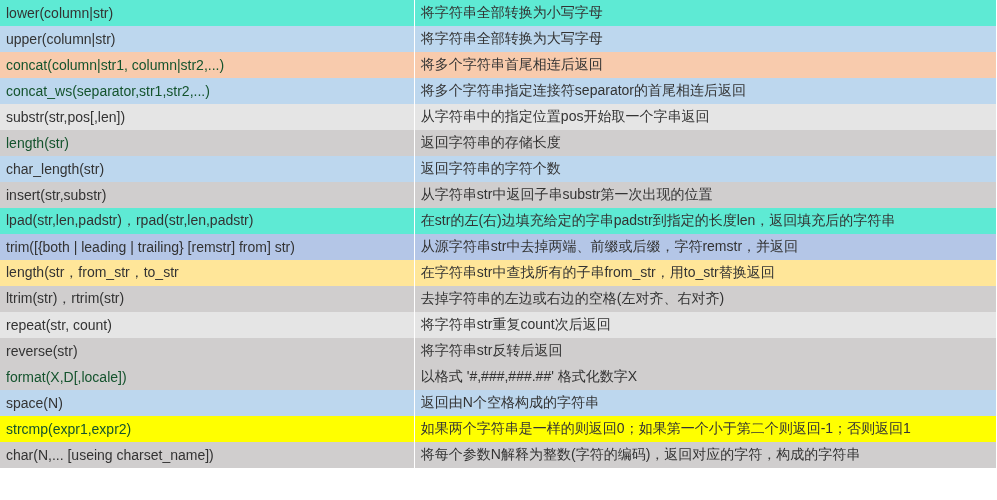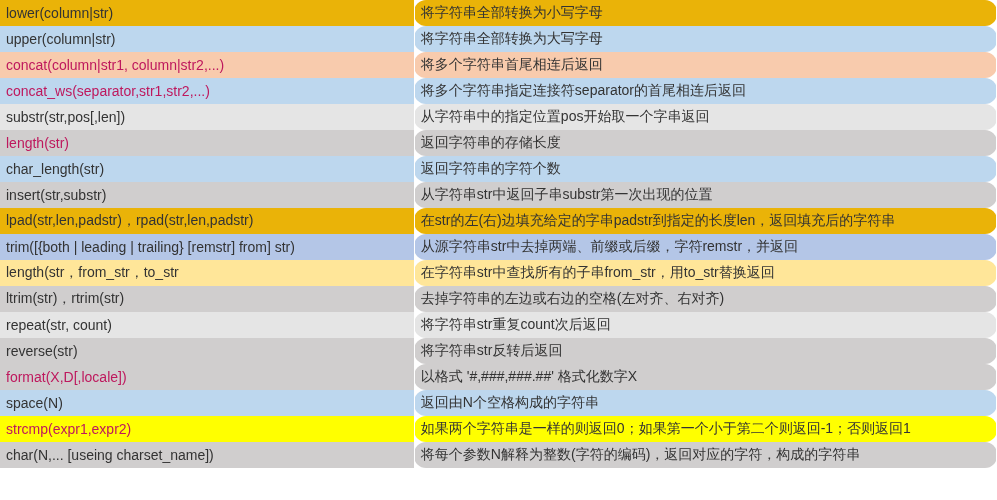--- a/index.html
+++ b/index.html
@@ -17,24 +17,24 @@
   }
   td {
     padding: 4px 6px;
     height: 26px;
     white-space: nowrap;
     overflow: hidden;
     text-overflow: ellipsis;
     border-right: 1px solid rgba(255,255,255,0.4);
   }
   td.col-fn { width: 410px; }
-  td.col-desc { width: 576px; border-radius: 12px; }
-  .red { color: #be185d; }
+  td.col-desc { width: 576px; }
+  .red { color: #14532d; }
   
-  .bg-green   { background: #eab308; }
+  .bg-green   { background: #5eead4; }
   .bg-blue    { background: #bdd7ee; }
   .bg-orange  { background: #f8cbad; }
   .bg-tan     { background: #e5e5e5; }
   .bg-grey    { background: #d0cece; }
   .bg-blue2   { background: #b4c6e7; padding-left: 29px; }
   .bg-yellow  { background: #ffff00; }
   .bg-amber   { background: #ffe699; }
 </style>
 </head>
 <body>

